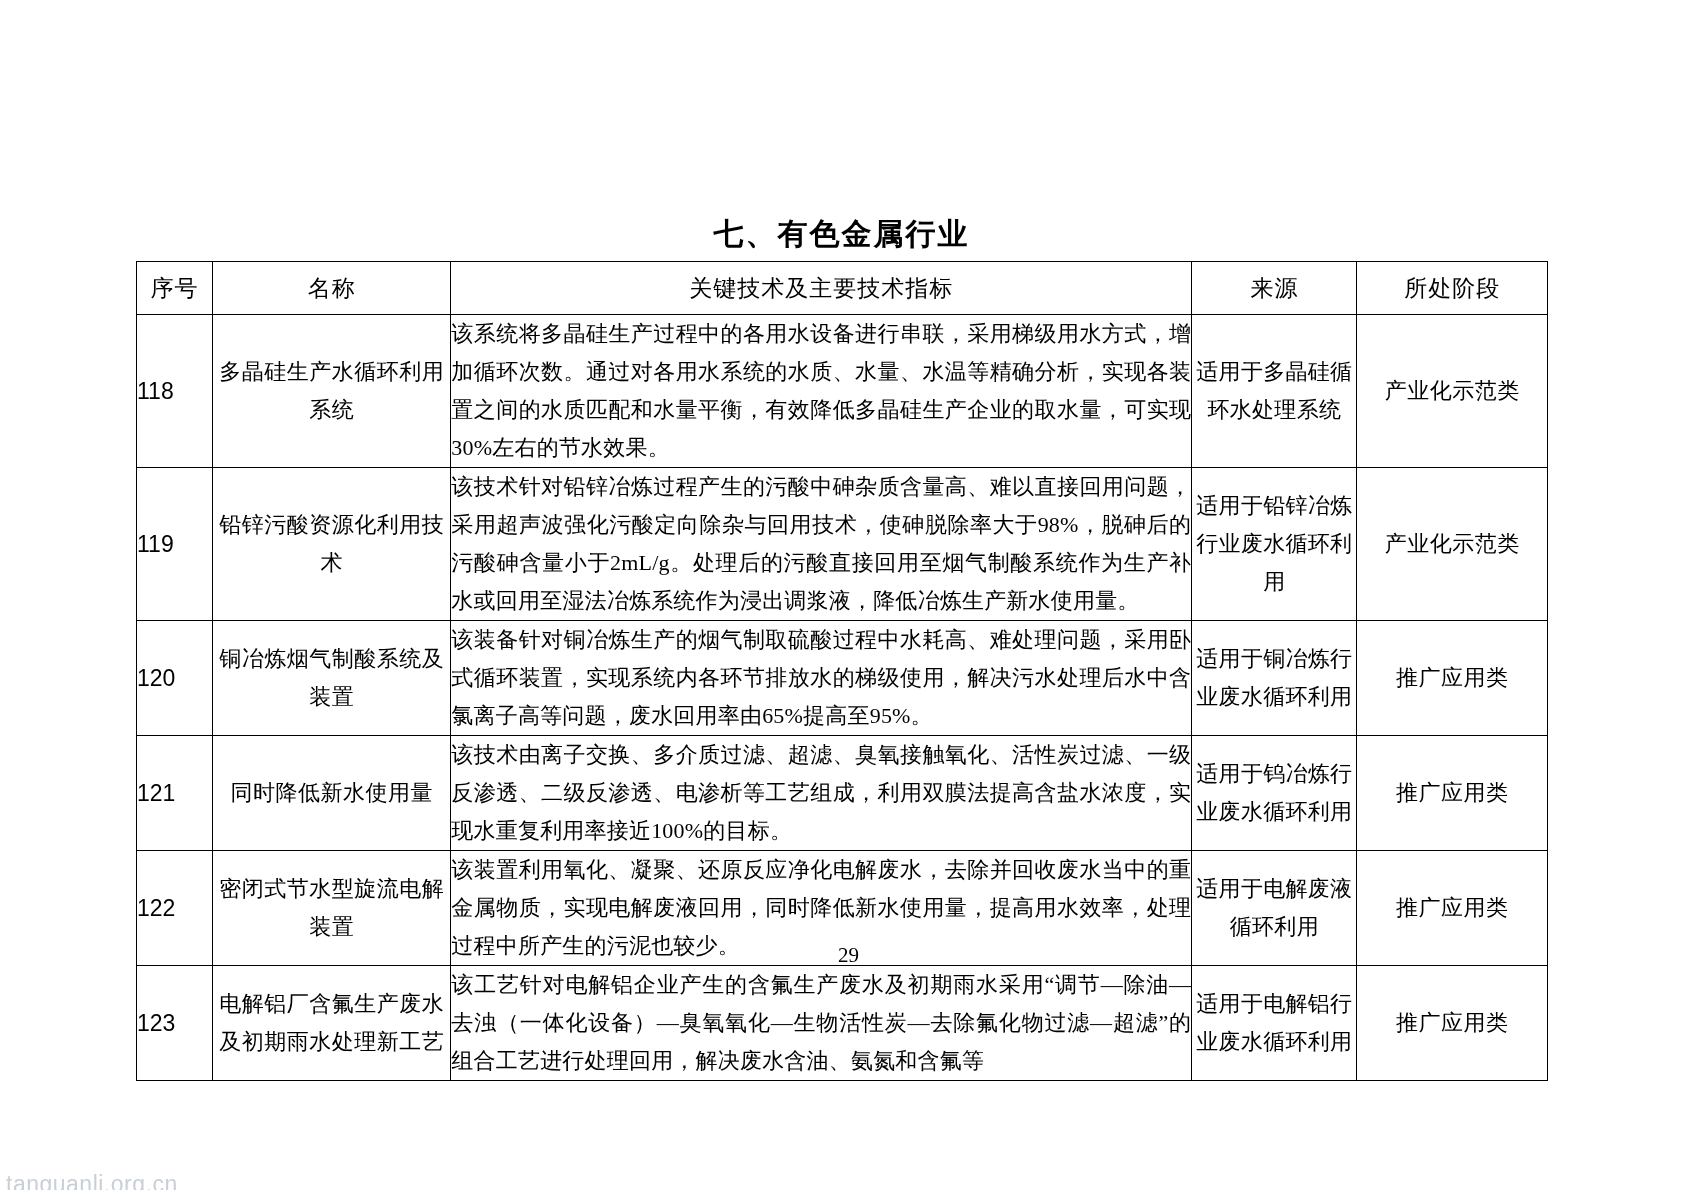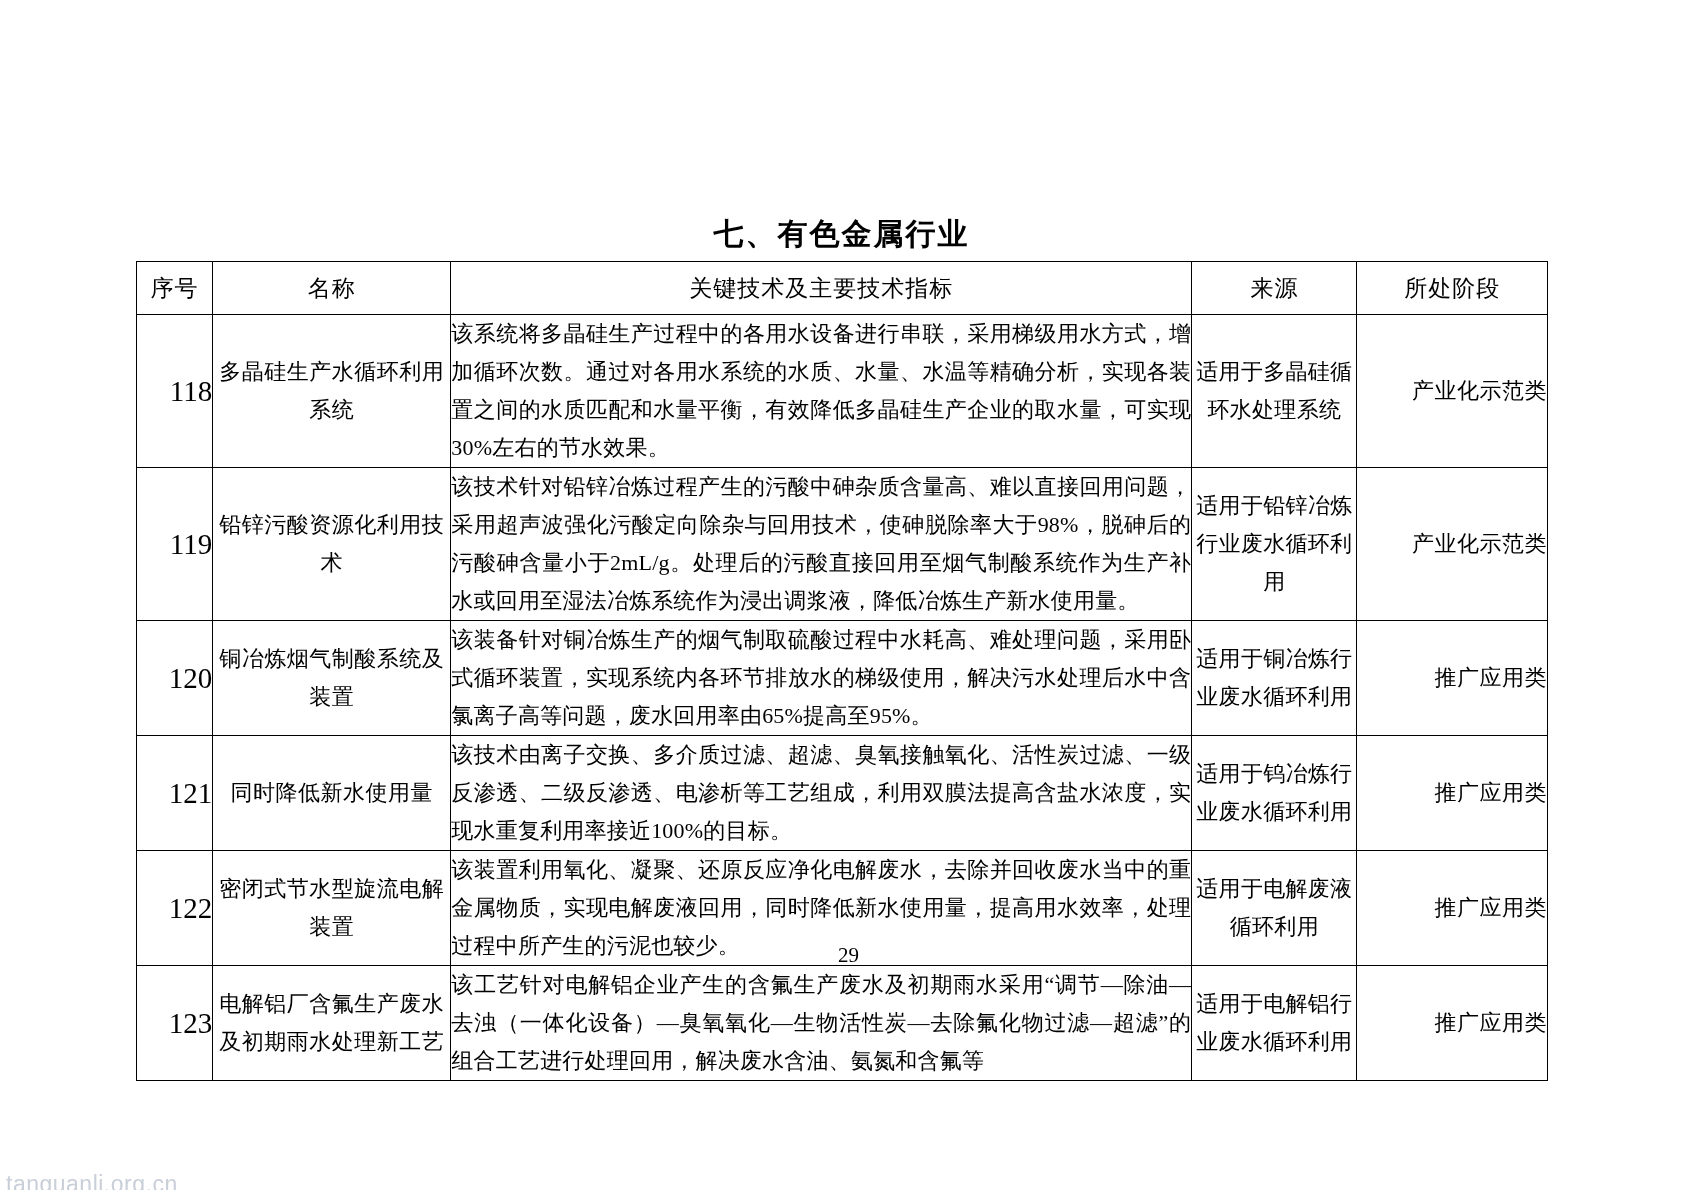--- a/index.html
+++ b/index.html
@@ -52,23 +52,23 @@
   col.c-stage  { width: 180px; }
 
   .hdr-cell {
     height: 52px;
     text-align: center;
     font-size: 23px;
     letter-spacing: 1px;
     font-family: "Liberation Sans", "DejaVu Sans", sans-serif;
   }
   .idx-cell {
-    text-align: right;
-    font-size: 29px;
-    font-family: Liberation Serif, serif;
+    text-align: left;
+    font-size: 23px;
+    font-family: Liberation Sans, sans-serif;
   }
   .name-cell {
     text-align: center;
     font-size: 22px;
     line-height: 38px;
     padding: 6px 10px;
     letter-spacing: 0.5px;
   }
   .tech-cell {
     text-align: justify;
@@ -79,21 +79,21 @@
     letter-spacing: 0.2px;
   }
   .src-cell {
     text-align: center;
     font-size: 22px;
     line-height: 38px;
     padding: 6px 6px;
     letter-spacing: 0.3px;
   }
   .stage-cell {
-    text-align: right;
+    text-align: center;
     font-size: 22px;
     letter-spacing: 0.5px;
   }
   .page-number {
     position: absolute;
     top: 925px;
     left: 0;
     width: 1683px;
     text-align: center;
     font-size: 21px;

